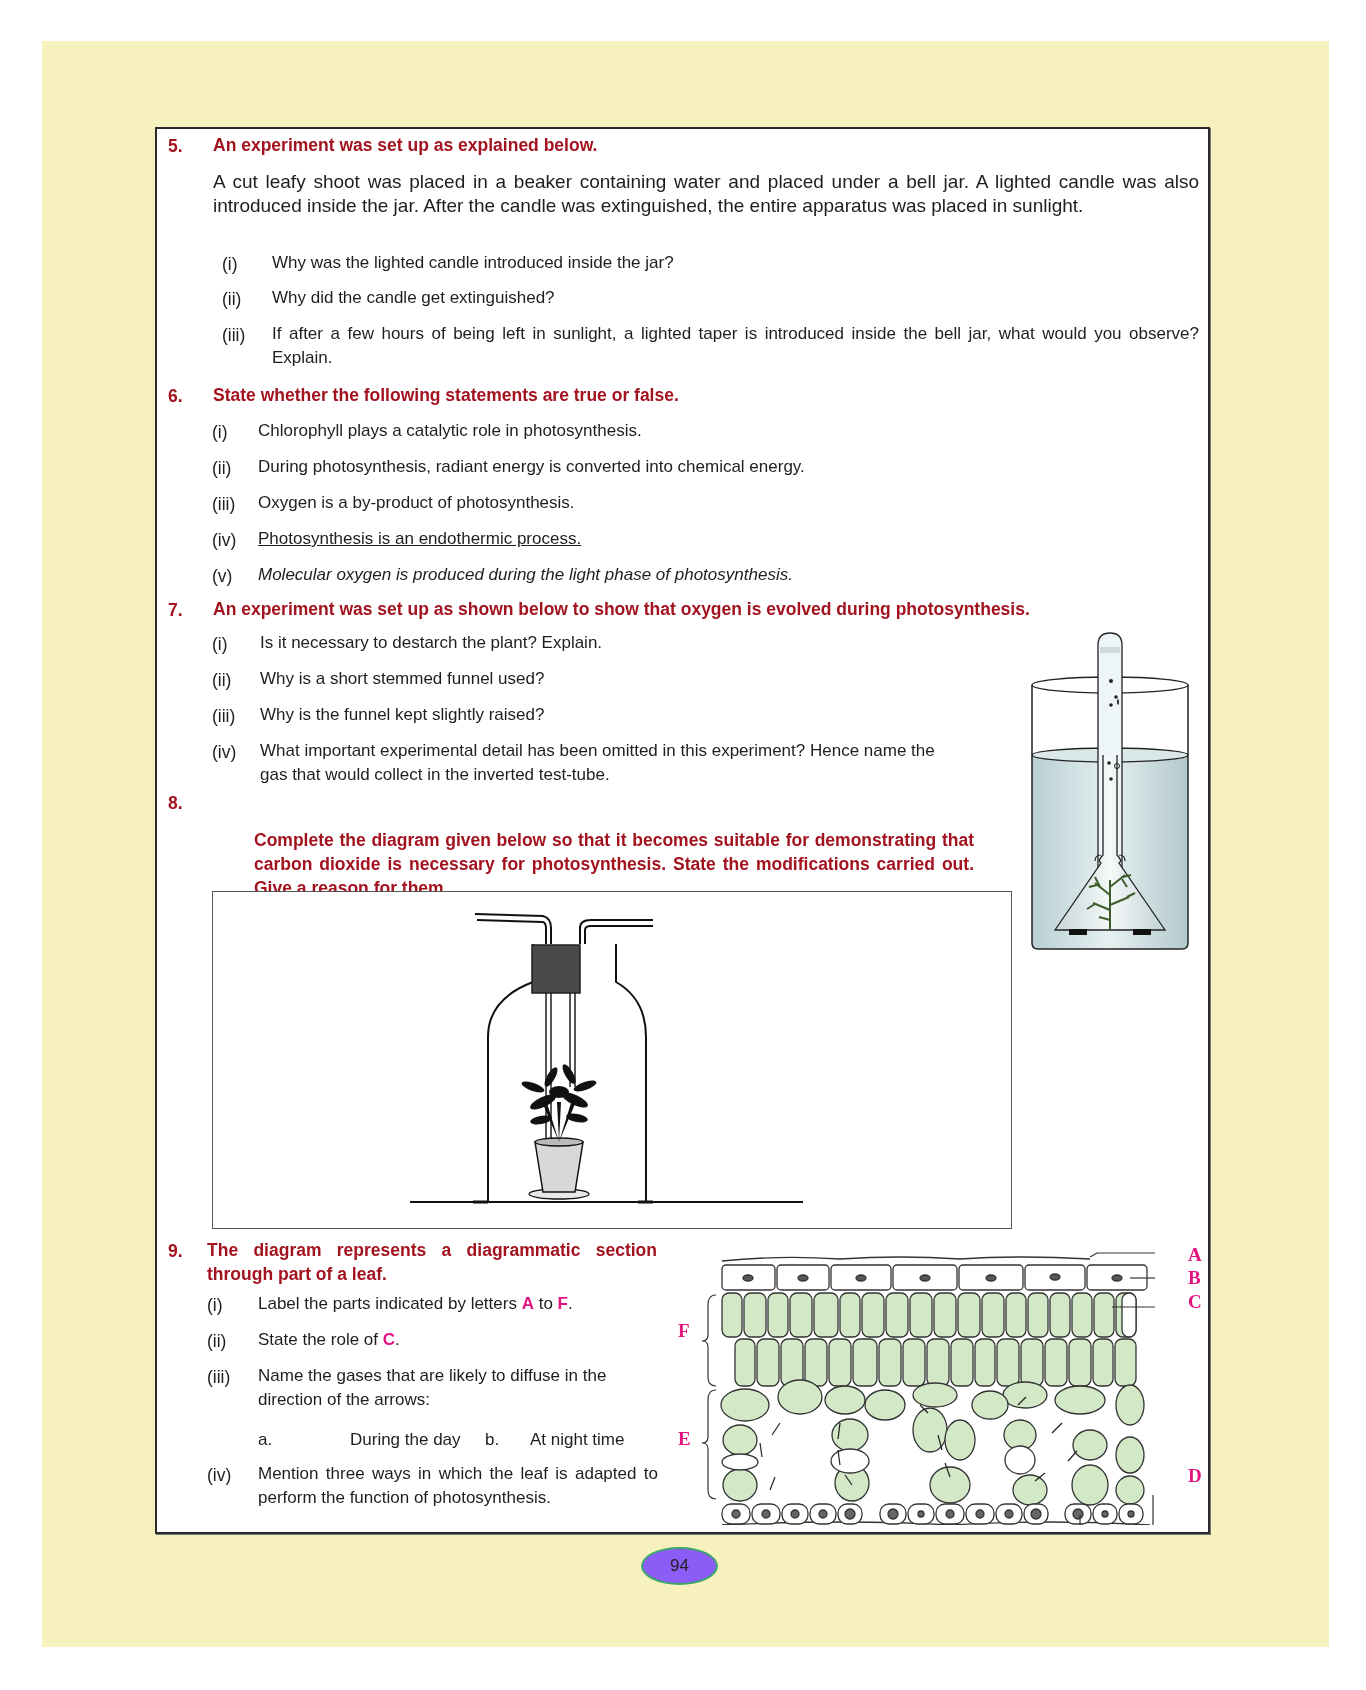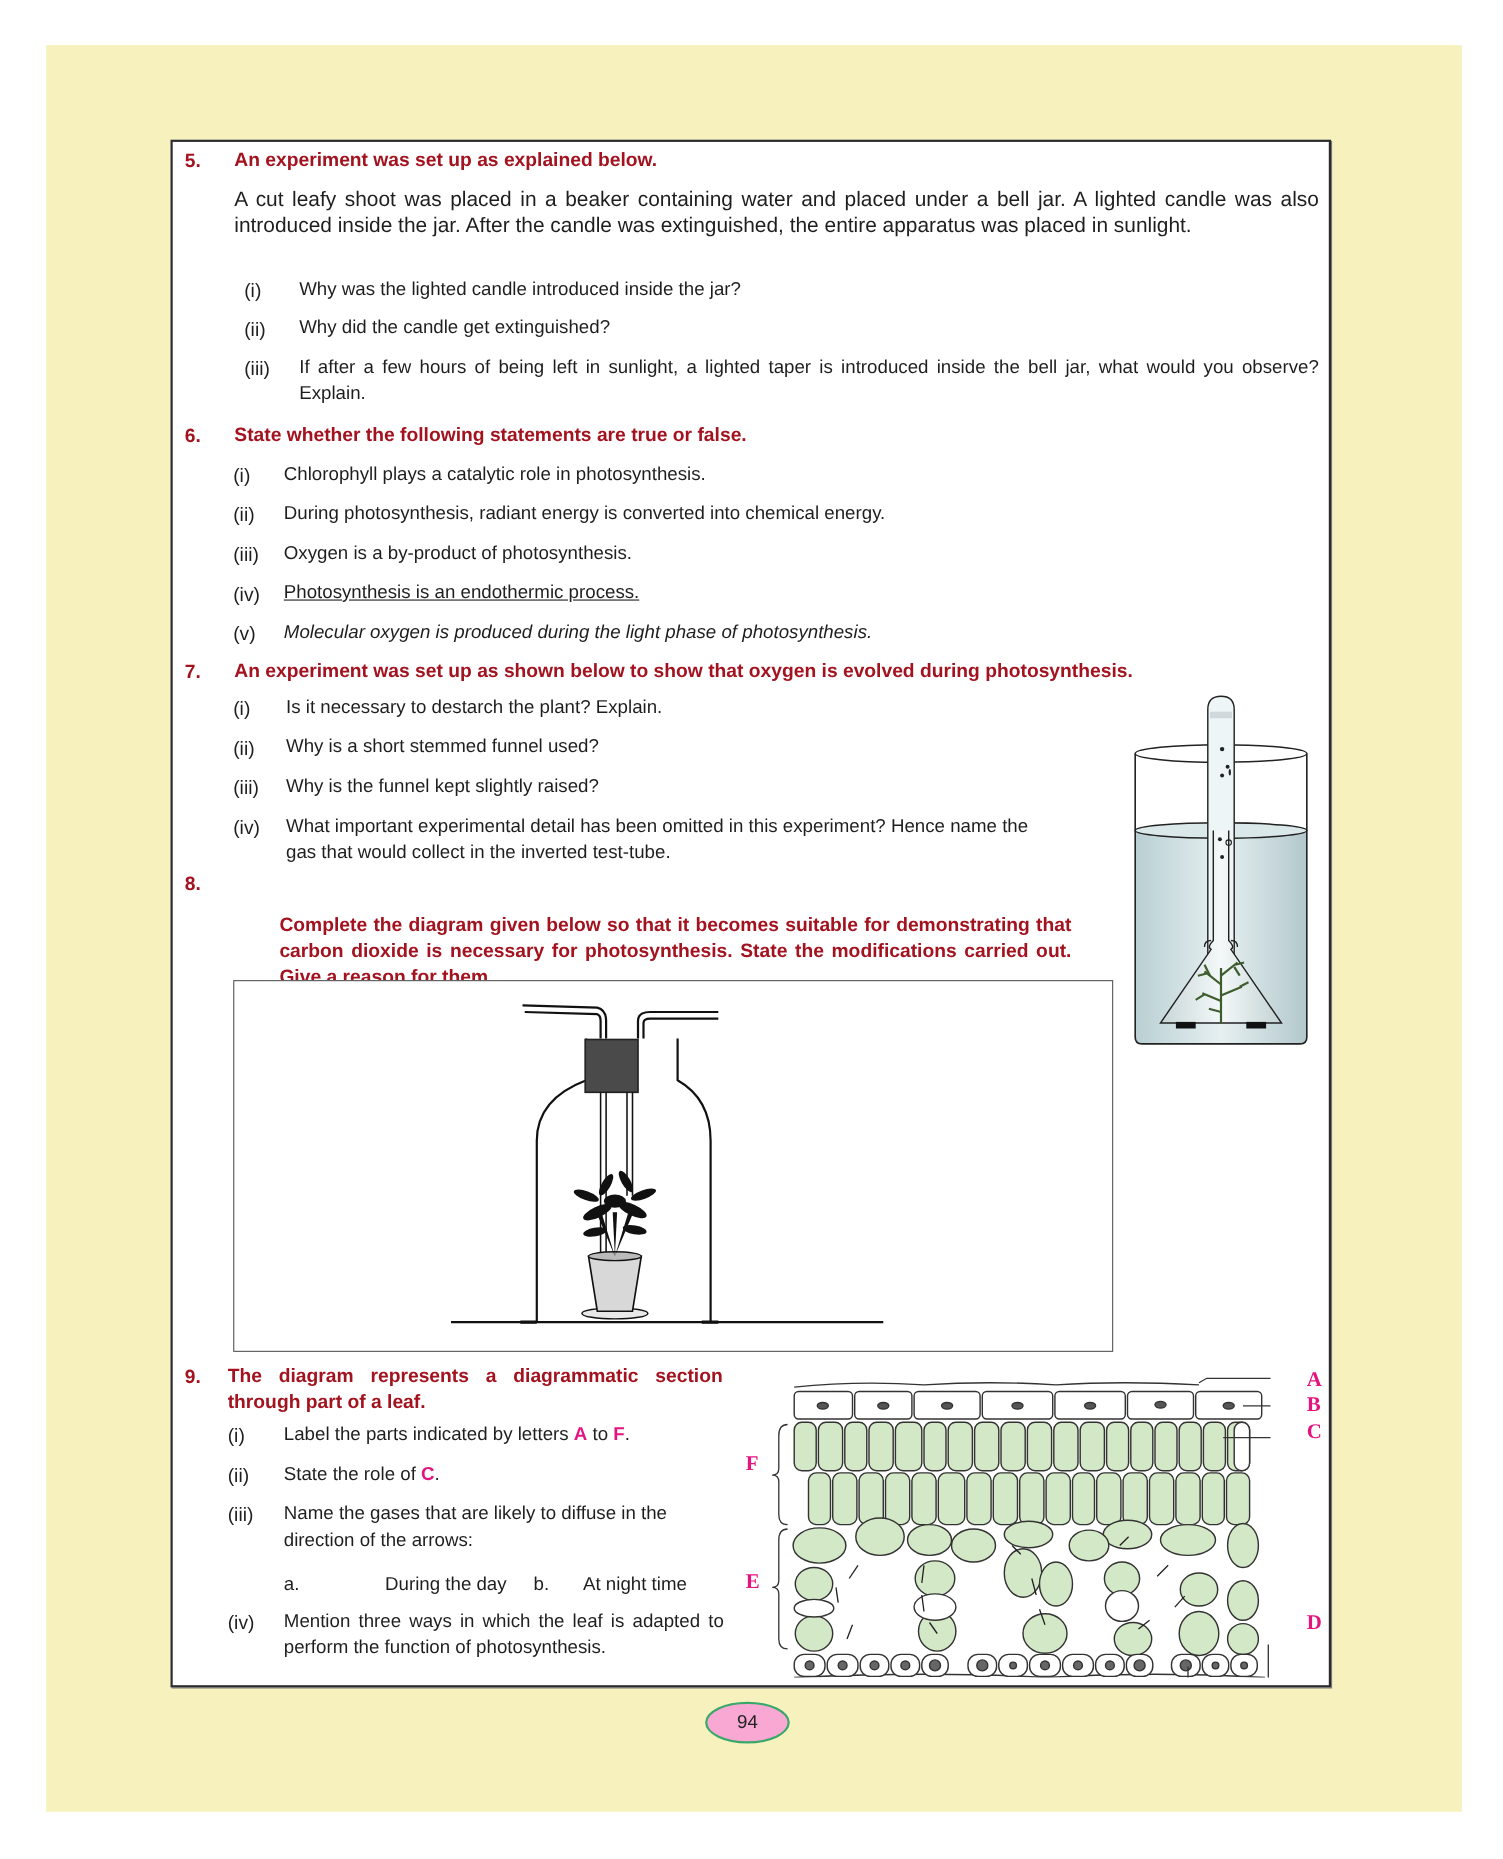--- a/index.html
+++ b/index.html
@@ -11,21 +11,21 @@
   .abs { position: absolute; }
   .qnum { position: absolute; font-weight: bold; color: #a3131f; font-size: 17.5px; }
   .qhead { position: absolute; font-weight: bold; color: #a3131f; font-size: 17.5px; line-height: 24px; }
   .para { position: absolute; font-size: 19px; line-height: 24px; text-align: justify; }
   .rn { position: absolute; font-size: 17.5px; }
   .tx { position: absolute; font-size: 17px; line-height: 24px; }
   .just { text-align: justify; }
   .mag { color: #e3137f; font-weight: bold; }
   .lbl { position: absolute; font-family: "Liberation Serif", "DejaVu Serif", serif; font-weight: bold; color: #e3137f; font-size: 19px; }
   .pagenum { position: absolute; left: 641px; top: 1547px; width: 77px; height: 38px; border: 2px solid #3aa86a;
-             border-radius: 50%; background: #f9a8d4; text-align: center; line-height: 34px; font-size: 17px; color: #222; }
+             border-radius: 50%; background: #8b5cf6; text-align: center; line-height: 34px; font-size: 17px; color: #222; }
 </style>
 </head>
 <body>
 
 <div class="page"></div>
 <div class="frame"></div>
 
 <div class="qnum" style="left:168px;top:136px;">5.</div>
 <div class="qhead" style="left:213px;top:133px;">An experiment was set up as explained below.</div>
 <div class="para" style="left:213px;top:170px;width:986px;">A cut leafy shoot was placed in a beaker containing water and placed under a bell jar. A lighted candle was also introduced inside the jar. After the candle was extinguished, the entire apparatus was placed in sunlight.</div>

